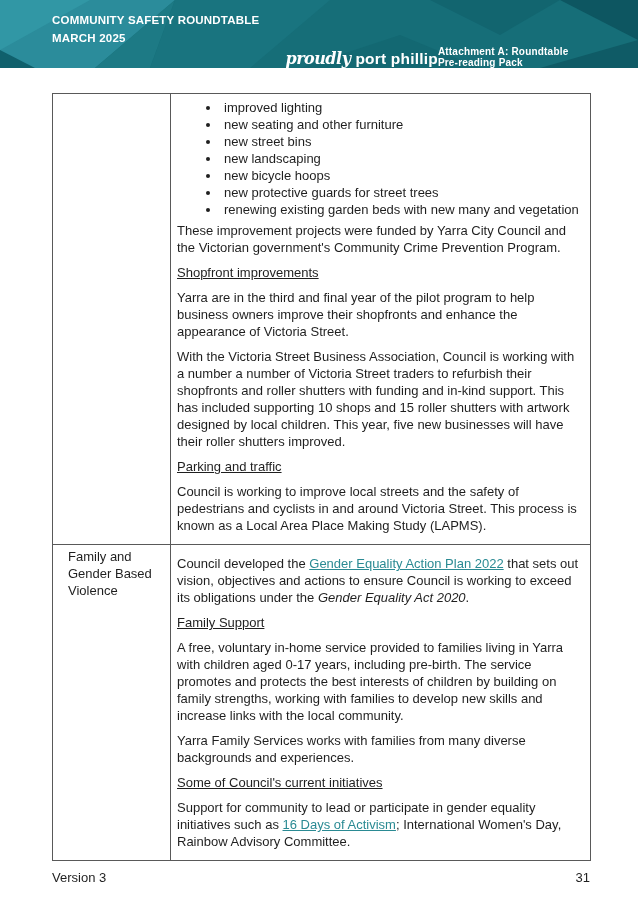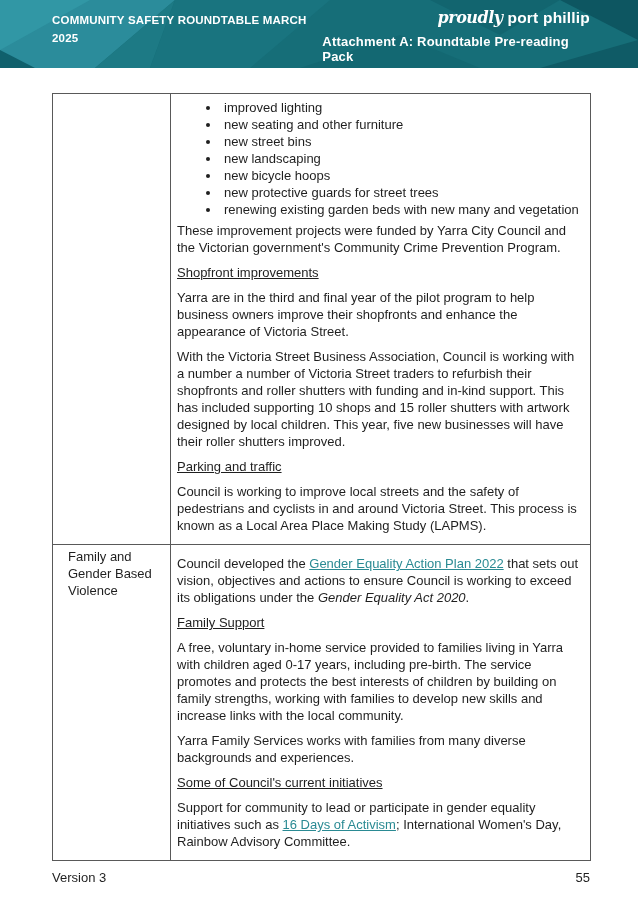--- a/index.html
+++ b/index.html
@@ -31,42 +31,41 @@
     margin: 11px 0 0 52px;
     color: #ffffff;
     font-size: 11.5px;
     font-weight: bold;
     line-height: 18px;
     letter-spacing: 0.2px;
   }
   .banner-right {
     margin: 8px 48px 0 0;
     display: flex;
-    flex-direction: column;
     align-items: flex-end;
   }
   .logo { color: #ffffff; white-space: nowrap; }
   .logo-script {
     font-family: "DejaVu Serif", serif;
     font-style: italic;
     font-weight: bold;
     font-size: 16px;
     letter-spacing: -0.5px;
     margin-right: 5px;
   }
   .logo-bold {
     font-family: "Liberation Sans", sans-serif;
     font-weight: bold;
     font-size: 15.5px;
     letter-spacing: 0.2px;
   }
   .attachment {
     margin-top: 7px;
     color: #ffffff;
-    font-size: 13px;
+    font-size: 10px;
     font-weight: bold;
     letter-spacing: 0.2px;
   }
 
   
   .content-table {
     margin: 25px 0 0 52px;
     width: 538px;
     border-collapse: collapse;
     table-layout: fixed;
@@ -173,16 +172,16 @@
           <p>Yarra Family Services works with families from many diverse backgrounds and experiences.</p>
           <p class="u-head">Some of Council's current initiatives</p>
           <p><span>Support for community to lead or participate in gender equality initiatives such as </span><a class="doc-link">16 Days of Activism</a><span>; International Women's Day, Rainbow Advisory Committee.</span></p>
         </td>
       </tr>
     </tbody>
   </table>
 
   <div class="footer">
     <span>Version 3</span>
-    <span>55</span>
+    <span>31</span>
   </div>
 
 </div>
 
 </body></html>

